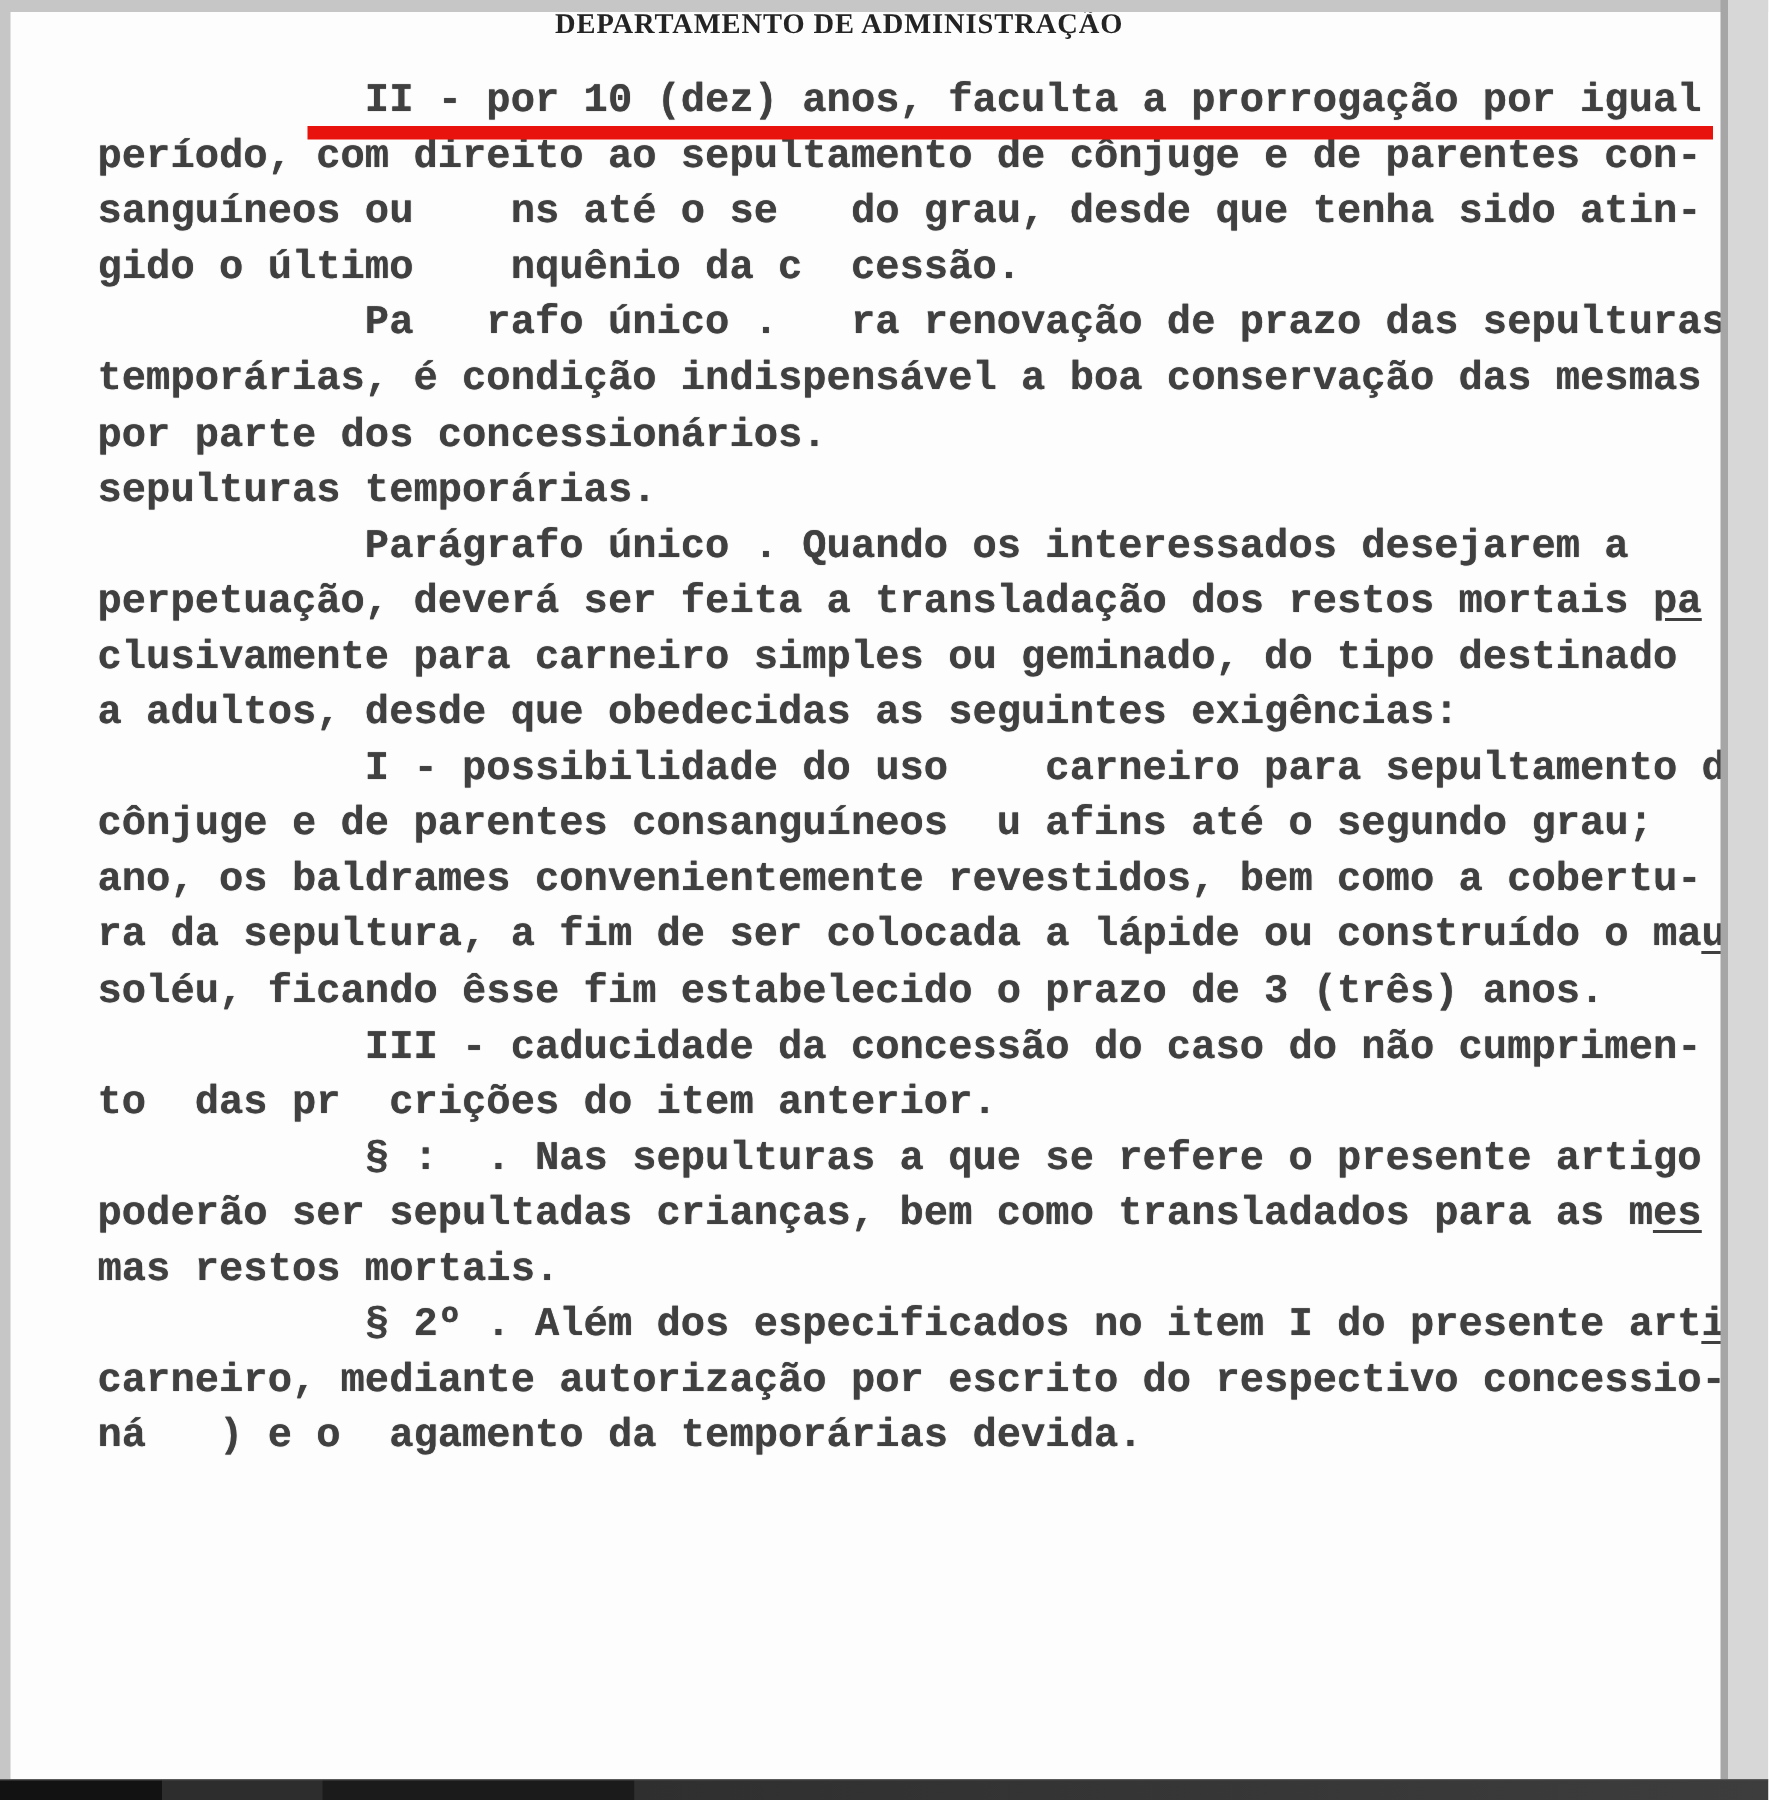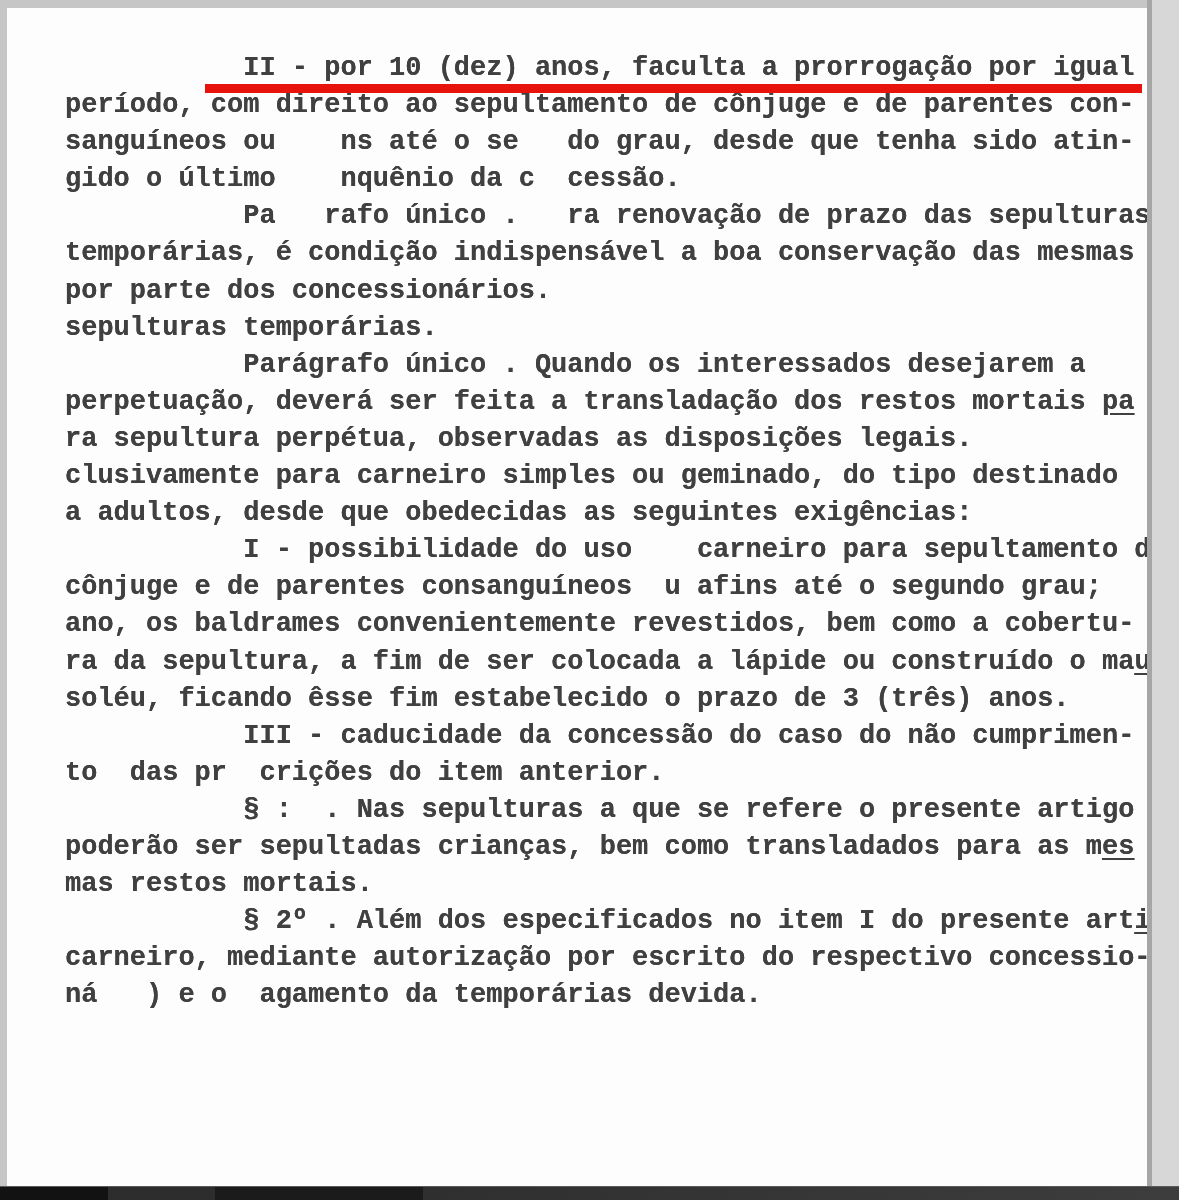--- a/index.html
+++ b/index.html
@@ -33,33 +33,33 @@
     white-space:pre; color:#404040;
     text-shadow:0 0 0.6px rgba(25,25,25,0.75);
   }
   .doc-line .cont-u { text-decoration:underline; text-underline-offset:4px;margin-top:15px; }
   .red-underline { position:absolute; left:205px; top:84px; width:937px; height:9px; z-index:3; background:#e9130d; }
 </style>
 </head>
 <body>
 
 <div class="screen">
+  <div class="doc-header">DEPARTAMENTO DE ADMINISTRAÇÃO</div>
 
   <div class="doc-body" id="docBody">
       <div class="doc-line">           II - por 10 (dez) anos, faculta a prorrogação por igual</div>
       <div class="doc-line">período, com direito ao sepultamento de cônjuge e de parentes con-</div>
       <div class="doc-line">sanguíneos ou    ns até o se   do grau, desde que tenha sido atin-</div>
       <div class="doc-line">gido o último    nquênio da c  cessão.</div>
       <div class="doc-line">           Pa   rafo único .   ra renovação de prazo das sepulturas</div>
       <div class="doc-line">temporárias, é condição indispensável a boa conservação das mesmas</div>
       <div class="doc-line">por parte dos concessionários.</div>
       <div class="doc-line">sepulturas temporárias.</div>
       <div class="doc-line">           Parágrafo único . Quando os interessados desejarem a</div>
       <div class="doc-line">perpetuação, deverá ser feita a transladação dos restos mortais <span class="cont-u">pa</span></div>
-      <div class="doc-line">ra sepultura perpétua, observadas as disposições legais.</div>
       <div class="doc-line">clusivamente para carneiro simples ou geminado, do tipo destinado</div>
       <div class="doc-line">a adultos, desde que obedecidas as seguintes exigências:</div>
       <div class="doc-line">           I - possibilidade do uso    carneiro para sepultamento de</div>
       <div class="doc-line">cônjuge e de parentes consanguíneos  u afins até o segundo grau;</div>
       <div class="doc-line">ano, os baldrames convenientemente revestidos, bem como a cobertu-</div>
       <div class="doc-line">ra da sepultura, a fim de ser colocada a lápide ou construído o ma<span class="cont-u">u</span></div>
       <div class="doc-line">soléu, ficando êsse fim estabelecido o prazo de 3 (três) anos.</div>
       <div class="doc-line">           III - caducidade da concessão do caso do não cumprimen-</div>
       <div class="doc-line">to  das pr  crições do item anterior.</div>
       <div class="doc-line">           § :  . Nas sepulturas a que se refere o presente artigo</div>

